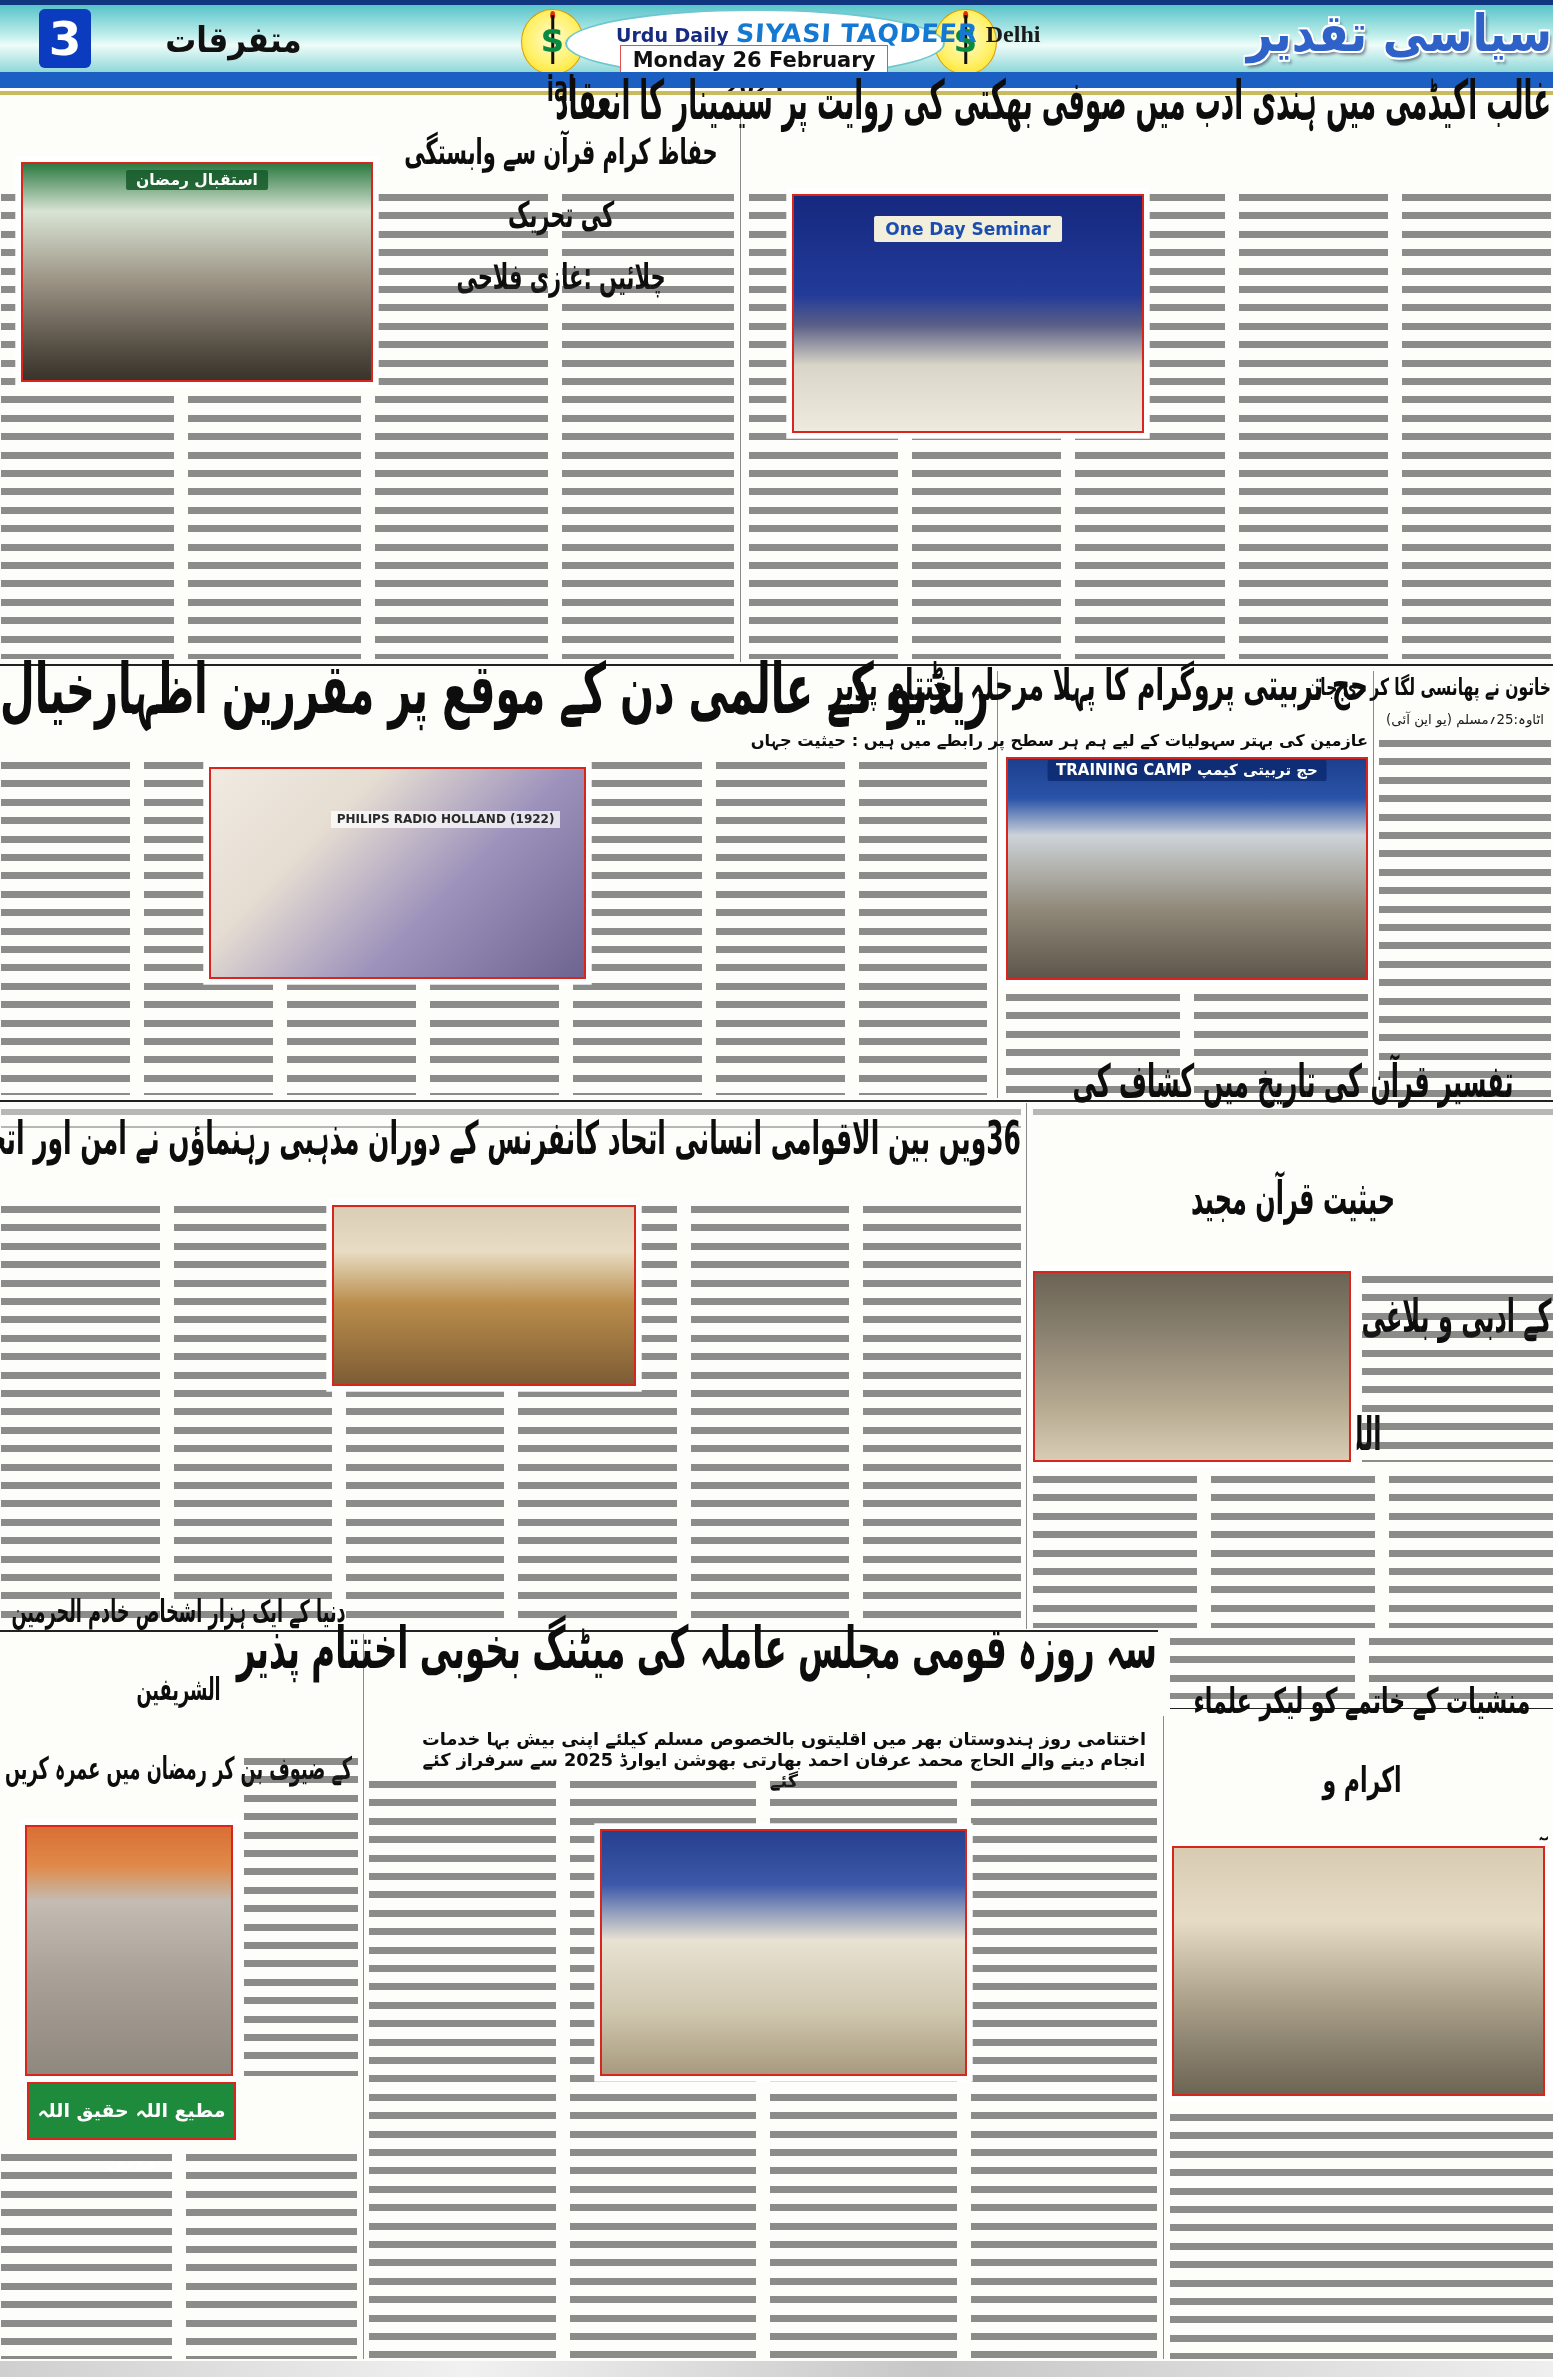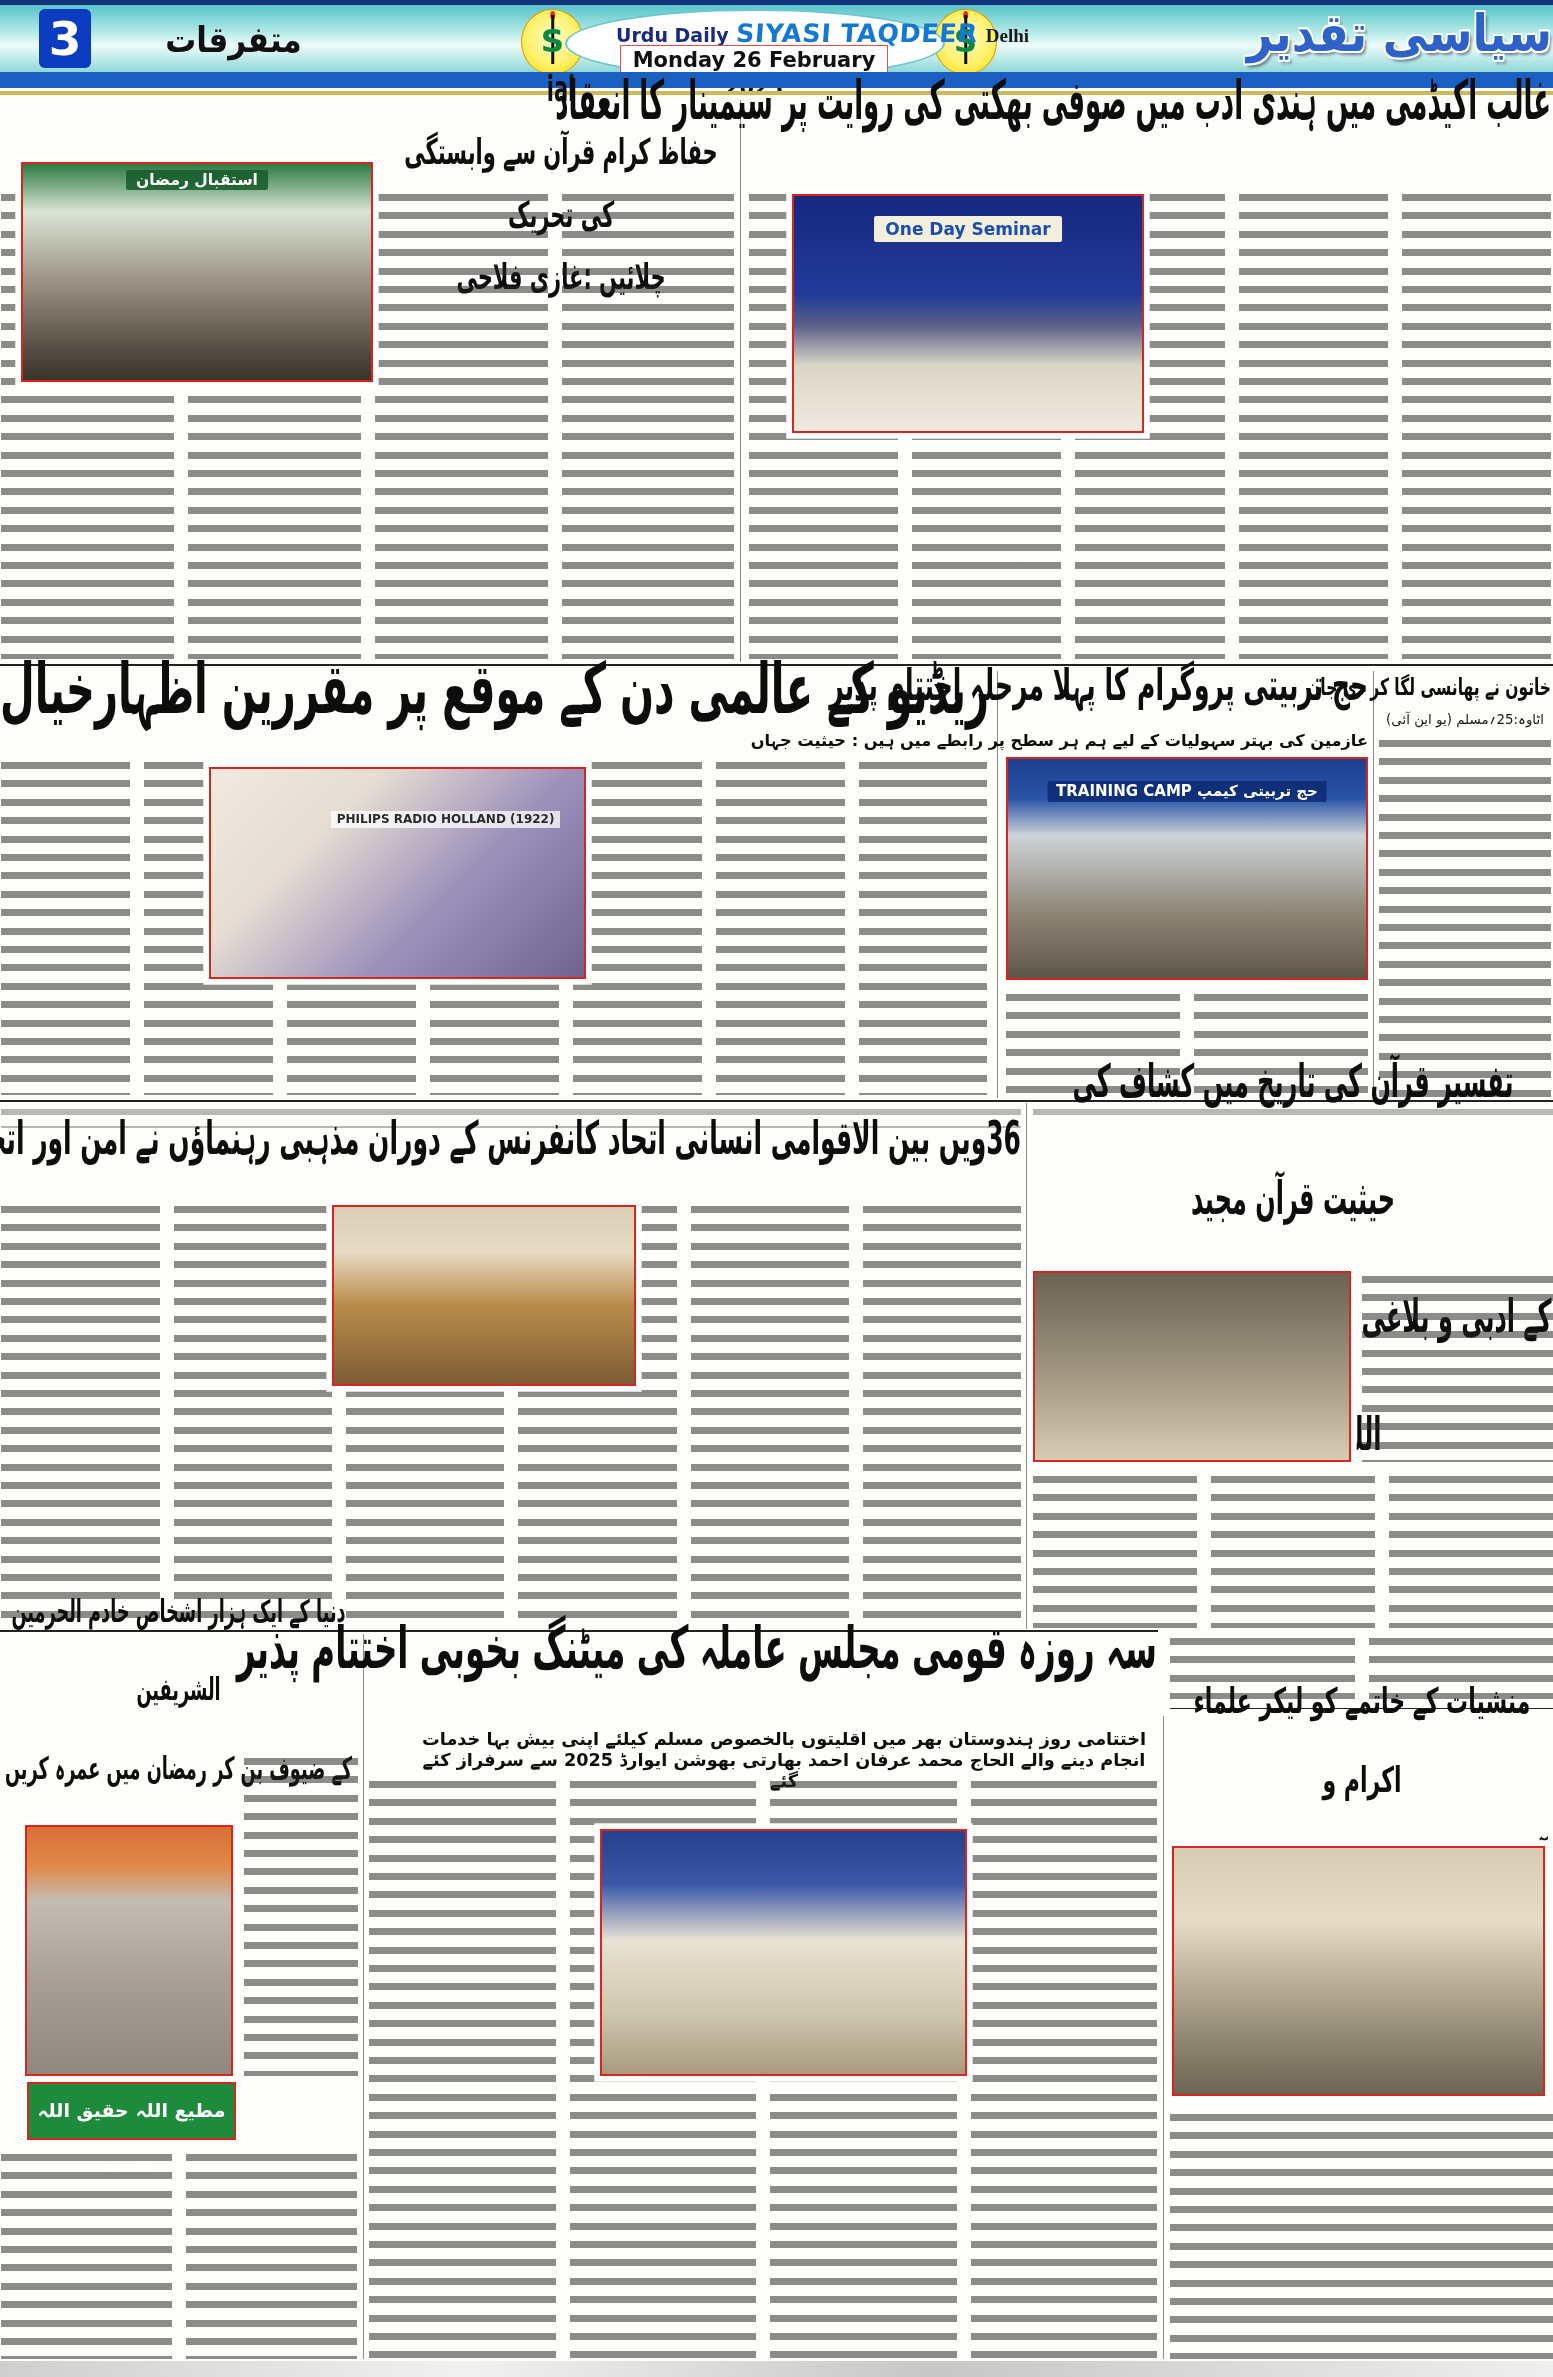--- a/index.html
+++ b/index.html
@@ -23,21 +23,21 @@
   .logo-oval .bar{position:absolute;left:50%;top:5.7px;width:3.5px;height:49px;background:#111;
           transform:translateX(-50%);}
   .logo-oval .flame{position:absolute;left:50%;top:1.4px;width:5.7px;height:8.5px;background:#e03010;
           border-radius:50% 50% 50% 50%/60% 60% 40% 40%;transform:translateX(-50%);}
   #ellipse{left:565px;top:8.5px;width:376px;height:65px;background:#fff;border:2.1px solid #6cc7cf;
           border-radius:50%;}
   #nameline{left:574px;top:18.4px;width:359px;height:27px;text-align:center;white-space:nowrap;}
   #nameline .ud{color:#152a80;font-weight:bold;font-size:19px;margin-left:42px;}
   #nameline .st{color:#1479d2;font-weight:bold;font-size:25.4px;letter-spacing:0.7px;
           display:inline-block;transform:skewX(-4deg);padding:0 4.2px;}
-  #nameline .dl{color:#1a1a1a;font-weight:bold;font-size:19px;font-family:"Liberation Serif",serif;}
+  #nameline .dl{color:#1a1a1a;font-weight:bold;font-size:24px;font-family:"Liberation Serif",serif;}
   #datebox{left:620px;top:45px;width:266px;height:30px;background:#fff;border:1.4px solid #e35050;
           text-align:center;font-weight:bold;font-size:21px;line-height:28px;color:#111;}
   #masthead{left:1303px;top:0px;width:249px;height:71px;text-align:center;font-weight:bold;
           font-size:45px;line-height:68px;color:#2e62c8;white-space:nowrap;transform:scaleY(1.15);
           text-shadow:-1.4px -1.4px 0 #fff,1.4px -1.4px 0 #fff,-1.4px 1.4px 0 #fff,1.4px 1.4px 0 #fff,2.8px 3.5px 2.8px rgba(0,0,40,.45);}
   #bluebar{left:0;top:72px;width:1554px;height:15.5px;background:#1b5fc2;}
   #goldline{left:0;top:91px;width:1554px;height:3.5px;background:#c9ba5e;}
   
   .hr{background:#222;height:2.1px;}
   .vr{background:#8a8a8a;width:1.4px;}
@@ -136,21 +136,21 @@
     <span class="plabel" style="left:120px;top:42px;color:#2a2a2a;font-size:12px;background:rgba(255,255,255,.75);
           padding:1.4px 5.7px;text-align:right;">PHILIPS RADIO HOLLAND (1922)</span>
   </div>
 
   <div class="abs vr" style="left:997px;top:671px;height:427px;"></div>
 
   <div class="abs hl rtl" style="left:1006px;top:677px;width:362px;height:51px;font-size:25px;line-height:31px;transform:scaleY(1.75);">حج تربیتی پروگرام کا پہلا مرحلہ اختتام پذیر</div>
   <div class="abs hl rtl" style="left:1006px;top:730px;width:362px;height:24px;font-size:16.2px;line-height:22.6px;">عازمین کی بہتر سہولیات کے لیے ہم ہر سطح پر رابطے میں ہیں : حیثیت جہاں</div>
   <div class="abs photo" style="left:1006px;top:757px;width:362px;height:223px;
        background:linear-gradient(180deg,#1d3f8f 0%,#2a54a8 18%,#cdd3d8 35%,#8e8676 70%,#5d564a 100%);">
-    <span class="plabel rtl" style="left:50%;top:22px;transform:translateX(-50%);color:#fff;font-size:15px;
+    <span class="plabel rtl" style="left:50%;top:1px;transform:translateX(-50%);color:#fff;font-size:15px;
           background:rgba(10,40,110,.8);padding:1.4px 8.5px;border-radius:2.1px;">حج تربیتی کیمپ TRAINING CAMP</span>
   </div>
   <div class="abs cols" style="left:1006px;top:989px;width:362px;height:106px;">
     <div class="txt"></div>
       <div class="txt"></div>
   </div>
 
   <div class="abs vr" style="left:1373px;top:671px;height:427px;"></div>
 
   <div class="abs hl rtl" style="left:1379px;top:678px;width:172px;height:30px;font-size:15.5px;line-height:22.6px;transform:scaleY(1.5);">خاتون نے پھانسی لگا کر دی جان</div>

